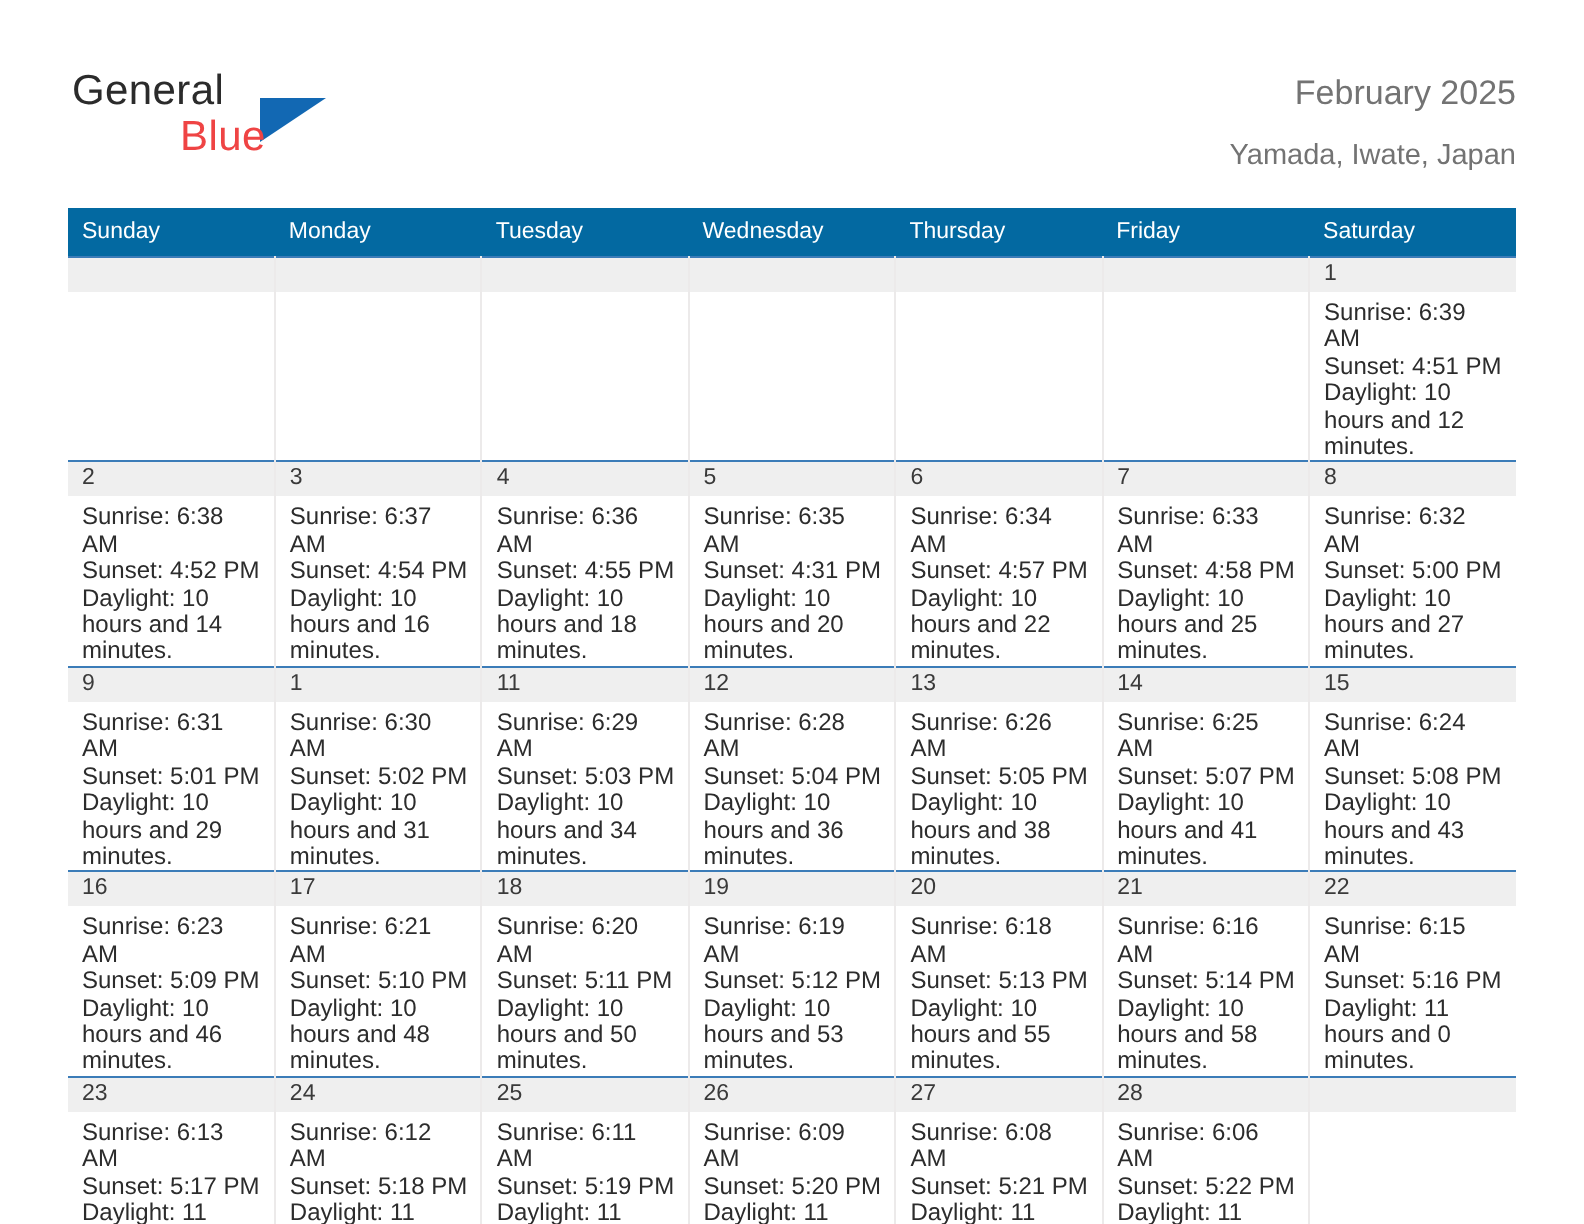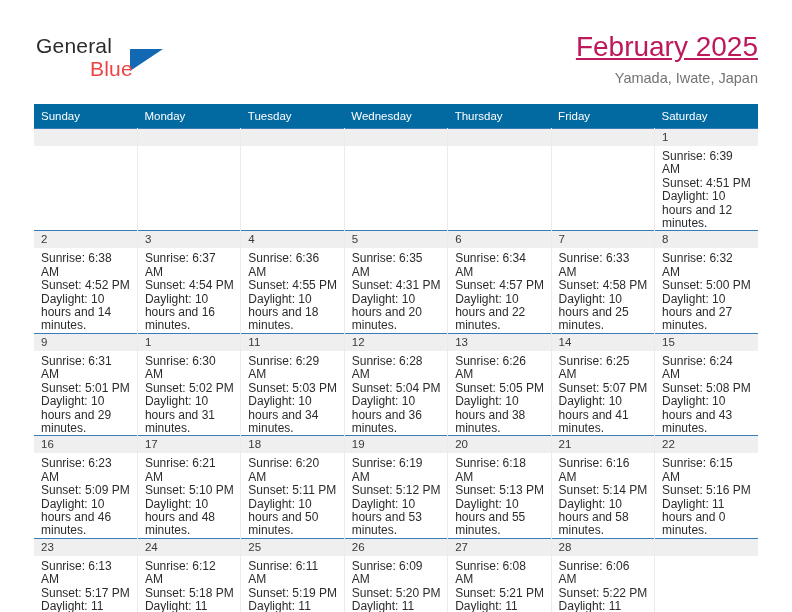--- a/index.html
+++ b/index.html
@@ -64,26 +64,25 @@
     border-bottom: 22px solid transparent;
   }
 
   .title-block {
     position: absolute;
     right: 0;
     top: 0;
     text-align: right;
   }
   .cal-title {
-    font-size: 28px;
-    color: #be185d;
+    font-size: 17px;
+    color: #737373;
     line-height: 34px;
     white-space: nowrap;
     font-weight: normal;
-    text-decoration: underline;
   }
   .cal-sub {
     font-size: 14.5px;
     color: #737373;
     line-height: 22px;
     margin-top: 3px;
     white-space: nowrap;
   }
 
   

